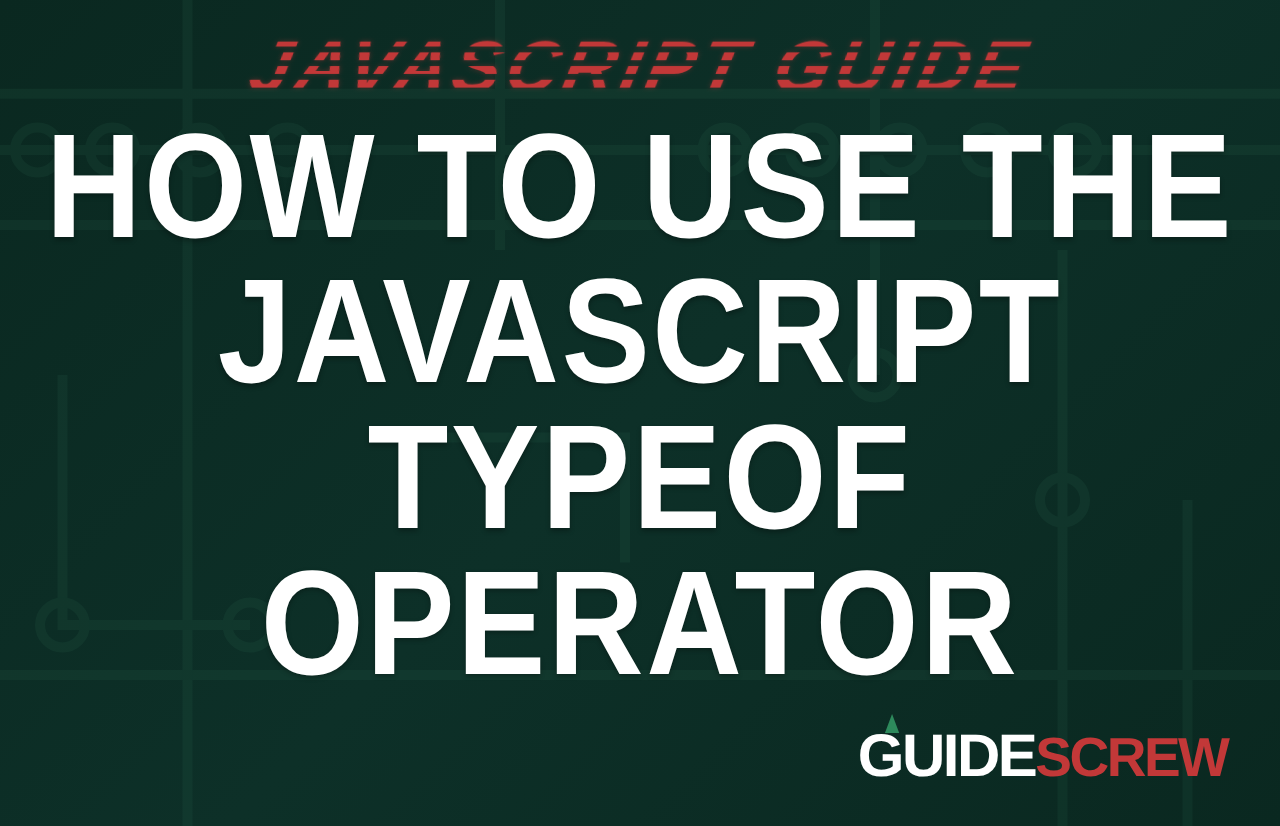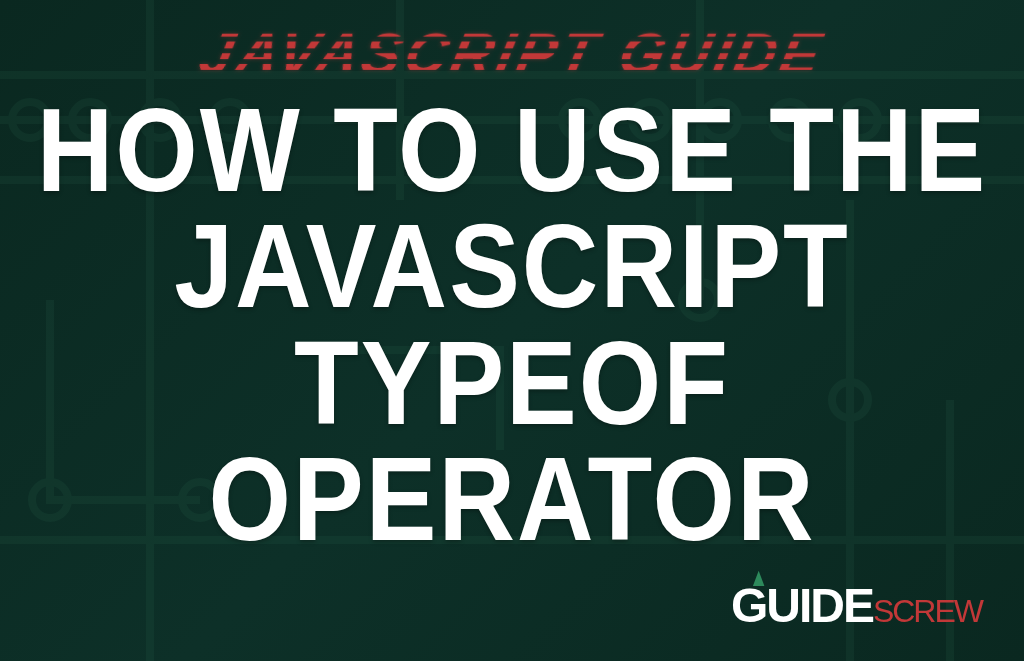--- a/index.html
+++ b/index.html
@@ -99,22 +99,22 @@
       position: absolute;
       left: 15px;
       top: -16px;
       color: #2d8a5c;
       font-size: 26px;
       transform: scaleX(0.75);
     }
     
     .logo-screw {
       color: #c23838;
-      font-size: 32px;
-      font-weight: 400;
+      font-size: 44px;
+      font-weight: 700;
       letter-spacing: -2px;
     }
   </style>
 </head>
 <body>
 
 <div class="background"></div>
 
 <svg class="circuit-overlay" viewBox="0 0 1024 661" preserveAspectRatio="none">
   <g stroke="#2d6b52" stroke-width="8" fill="none">

